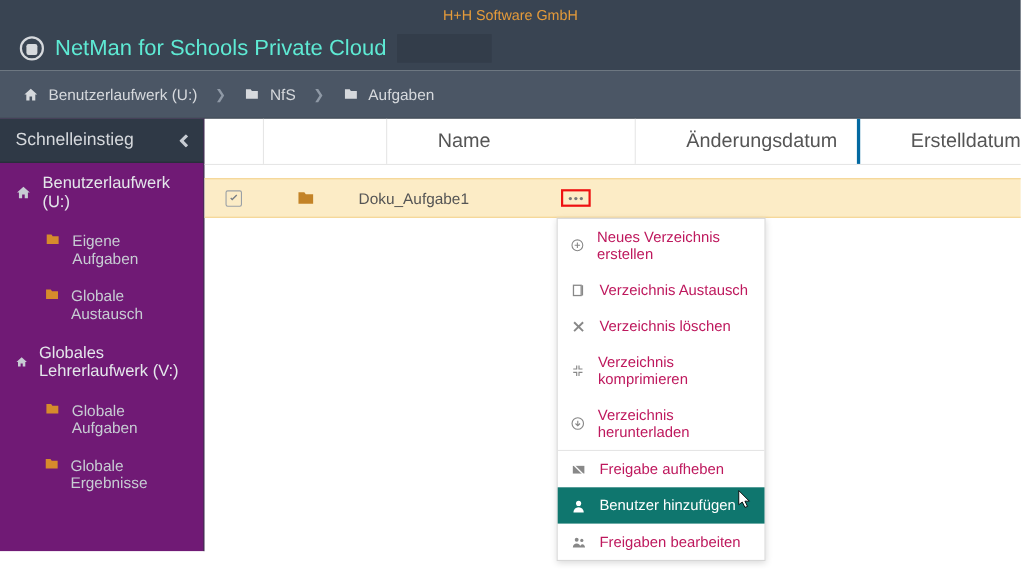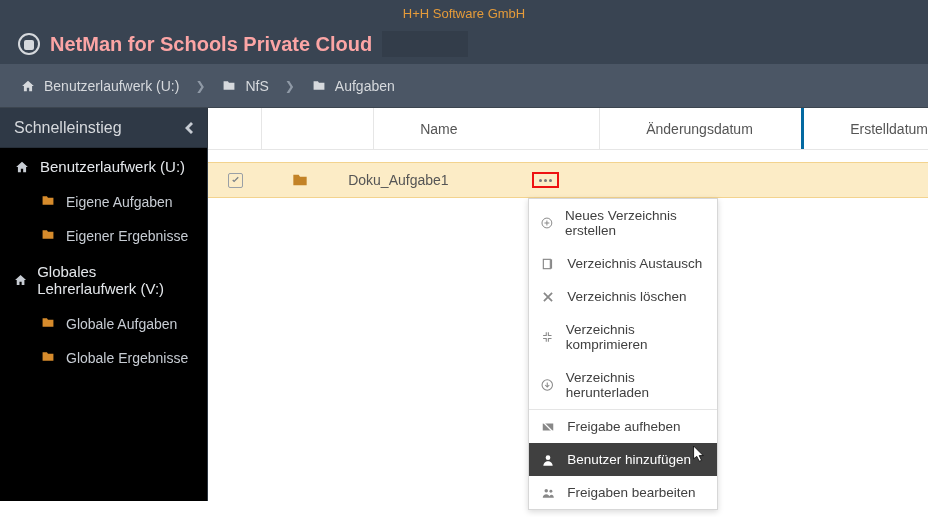--- a/index.html
+++ b/index.html
@@ -3,40 +3,40 @@
 <meta charset="utf-8">
 <style>
   * { box-sizing: border-box; margin: 0; padding: 0; }
   body { font-family: "Segoe UI", Arial, sans-serif; font-size: 14px; color: #333; background: #fff; width: 928px; height: 517px; overflow: hidden; }
   
   .topbar { background: #394452; height: 64px; position: relative; }
   .company { text-align: center; color: #e59b3a; font-size: 13px; padding-top: 6px; }
   .app-row { display: flex; align-items: center; padding-left: 18px; margin-top: 10px; }
   .app-icon-circle { width: 22px; height: 22px; border: 2px solid #d6d9dd; border-radius: 50%; display: flex; align-items: center; justify-content: center; margin-right: 10px; }
   .app-icon-inner { width: 10px; height: 10px; background: #d6d9dd; border-radius: 2px; position: relative; top: 1px; }
-  .app-title { color: #fca5a5; font-size: 20px; font-weight: 700; }
+  .app-title { color: #5eead4; font-size: 20px; font-weight: 400; }
   .user-box { width: 86px; height: 26px; background: #333d4a; margin-left: 10px; }
   
   .crumbbar { background: #4b5665; height: 44px; display: flex; align-items: center; padding-left: 20px; color: #d6d9dd; font-size: 14px; border-bottom: 1px solid #3c454f; }
   .crumb { display: flex; align-items: center; gap: 8px; }
   .crumb-sep { margin: 0 16px; color: #8f99a6; font-size: 12px; }
   .crumb svg { fill: #d6d9dd; }
   
   .main { display: flex; height: calc(517px - 80px - 44px); }
   
-  .sidebar { width: 252px; background: #000000; color: #c7ccd3; display: flex; flex-direction: column; border-right: 1px solid #2d3640; }
+  .sidebar { width: 252px; background: #701a75; color: #c7ccd3; display: flex; flex-direction: column; border-right: 1px solid #2d3640; }
   .sb-header { background: #2f3946; height: 40px; display: flex; align-items: center; justify-content: space-between; padding: 0 14px; font-size: 16px; color: #d6d9dd; border-bottom: 1px solid #262e38; }
   .sb-group { display: flex; align-items: center; gap: 10px; padding: 10px 14px; font-size: 15px; color: #e4e7eb; cursor: pointer; }
   .sb-group svg { fill: #c7ccd3; }
   .sb-item { display: flex; align-items: flex-start; gap: 10px; padding: 9px 14px 9px 40px; font-size: 14px; color: #c7ccd3; cursor: pointer; }
   .sb-item svg { fill: #d68b2c; }
   .sb-header svg.chev { fill: #c7ccd3; width: 8px; height: 12px; }
   
   .content { flex: 1; background: #fff; position: relative; }
-  .thead-row { display: flex; height: 42px; align-items: flex-start; border-bottom: 1px solid #e6e6e6; color: #555; font-size: 14px; gap: 36px; }
+  .thead-row { display: flex; height: 42px; align-items: flex-start; border-bottom: 1px solid #e6e6e6; color: #555; font-size: 18px; gap: 36px; }
   .col-check { width: 54px; border-right: 1px solid #e6e6e6; height: 100%; }
   .col-icon { width: 76px; border-right: 1px solid #e6e6e6; height: 100%; }
   .col-name { width: 190px; border-right: 1px solid #e6e6e6; height: 100%; display:flex; align-items:center; padding-left: 10px; }
   .col-mod  { width: 168px; border-right: 3px solid #0369a1; height: 100%; display:flex; align-items:center; padding-left: 10px;}
   .col-created { flex: 1; height: 100%; display:flex; align-items:center; padding-left: 10px;}
   
   .file-row { display: flex; height: 36px; align-items: center; background: #fcecc6; border-top: 1px solid #f3d38e; border-bottom: 1px solid #f3d38e; margin-top: 12px; }
   .file-row .col-check { display:flex; align-items:center; justify-content:center; border-right: none; }
   .file-row .col-icon { display:flex; align-items:center; justify-content:center; border-right:none; }
   .file-row .col-name { border-right:none; color: #555; }
@@ -44,23 +44,23 @@
   
   .chkbox { width: 15px; height: 15px; border: 1px solid #9aa0a6; border-radius: 2px; display:flex; align-items:center; justify-content:center; }
   .chkbox svg { width: 11px; height: 11px; fill: #7a8087; }
 
   .folder-ico svg { fill: #c38327; width: 20px; height: 16px; }
   
   .dots-btn { border: 2px solid #e11; padding: 0 4px; display:inline-flex; align-items:center; justify-content:center; height: 16px; }
   .dots-btn span { width: 3px; height: 3px; background: #777; border-radius: 50%; margin: 0 1px; display:inline-block; }
   
   .ctx-menu { position: absolute; left: 320px; top: 90px; width: 190px; background: #fff; border: 1px solid #d7d7d7; box-shadow: 0 2px 6px rgba(0,0,0,0.15); }
-  .ctx-item { display: flex; align-items: center; gap: 12px; padding: 9px 12px; color: #404040; font-size: 13.5px; cursor: pointer; }
+  .ctx-item { display: flex; align-items: center; gap: 12px; padding: 9px 12px; color: #be185d; font-size: 13.5px; cursor: pointer; }
   .ctx-item svg { width: 14px; height: 14px; fill: #888; }
-  .ctx-item.active { background: #404040; color: #fff; }
+  .ctx-item.active { background: #0f766e; color: #fff; }
   .ctx-item.active svg { fill: #fff; }
   .ctx-sep { height: 1px; background: #e5e5e5; }
   
   .cursor { position:absolute; left: 484px; top: 336px; pointer-events:none; }
   .cursor svg { width: 16px; height: 20px; }
 </style>
 </head>
 <body>
 
 <div class="topbar">
@@ -116,21 +116,21 @@
     <div class="sb-item">
       <svg width="16" height="13" viewBox="0 0 24 24">
           <path d="M10 4H2v16h20V7H12z"></path>
         </svg>
       <span>Eigene Aufgaben</span>
     </div>
     <div class="sb-item">
       <svg width="16" height="13" viewBox="0 0 24 24">
           <path d="M10 4H2v16h20V7H12z"></path>
         </svg>
-      <span>Eigener Ergebnisse</span>
+      <span>Globale Austausch</span>
     </div>
 
     <div class="sb-group">
       <svg width="16" height="14" viewBox="0 0 24 24">
           <path d="M12 3l10 9h-3v9h-5v-6h-4v6H5v-9H2z"></path>
         </svg>
       <span>Globales Lehrerlaufwerk (V:)</span>
     </div>
     <div class="sb-item">
       <svg width="16" height="13" viewBox="0 0 24 24">

